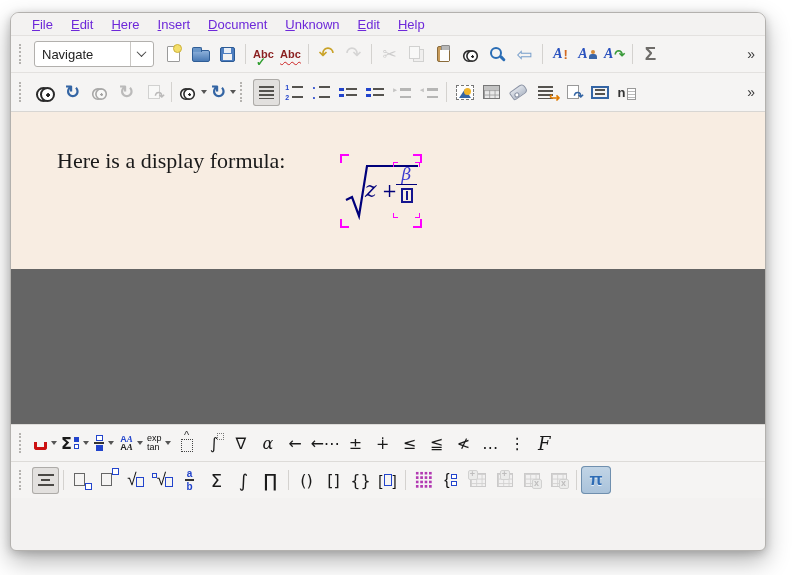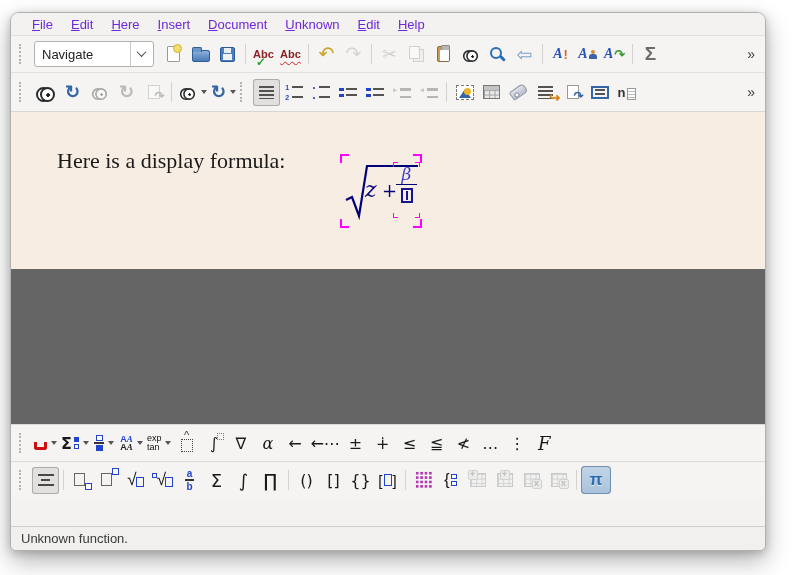--- a/index.html
+++ b/index.html
@@ -678,17 +678,14 @@
       </span>
     <span class="btn disabled">
         <span class="gridop delc"></span>
       </span>
     <span class="sep"></span>
     <span class="btn pi-btn">
         <span class="g-pi">π</span>
       </span>
   </div>
 
-  <div class="statusbar">
-    <span class="status-text">Unknown function.</span>
-  </div>
 
 </div>
 
 </body></html>

